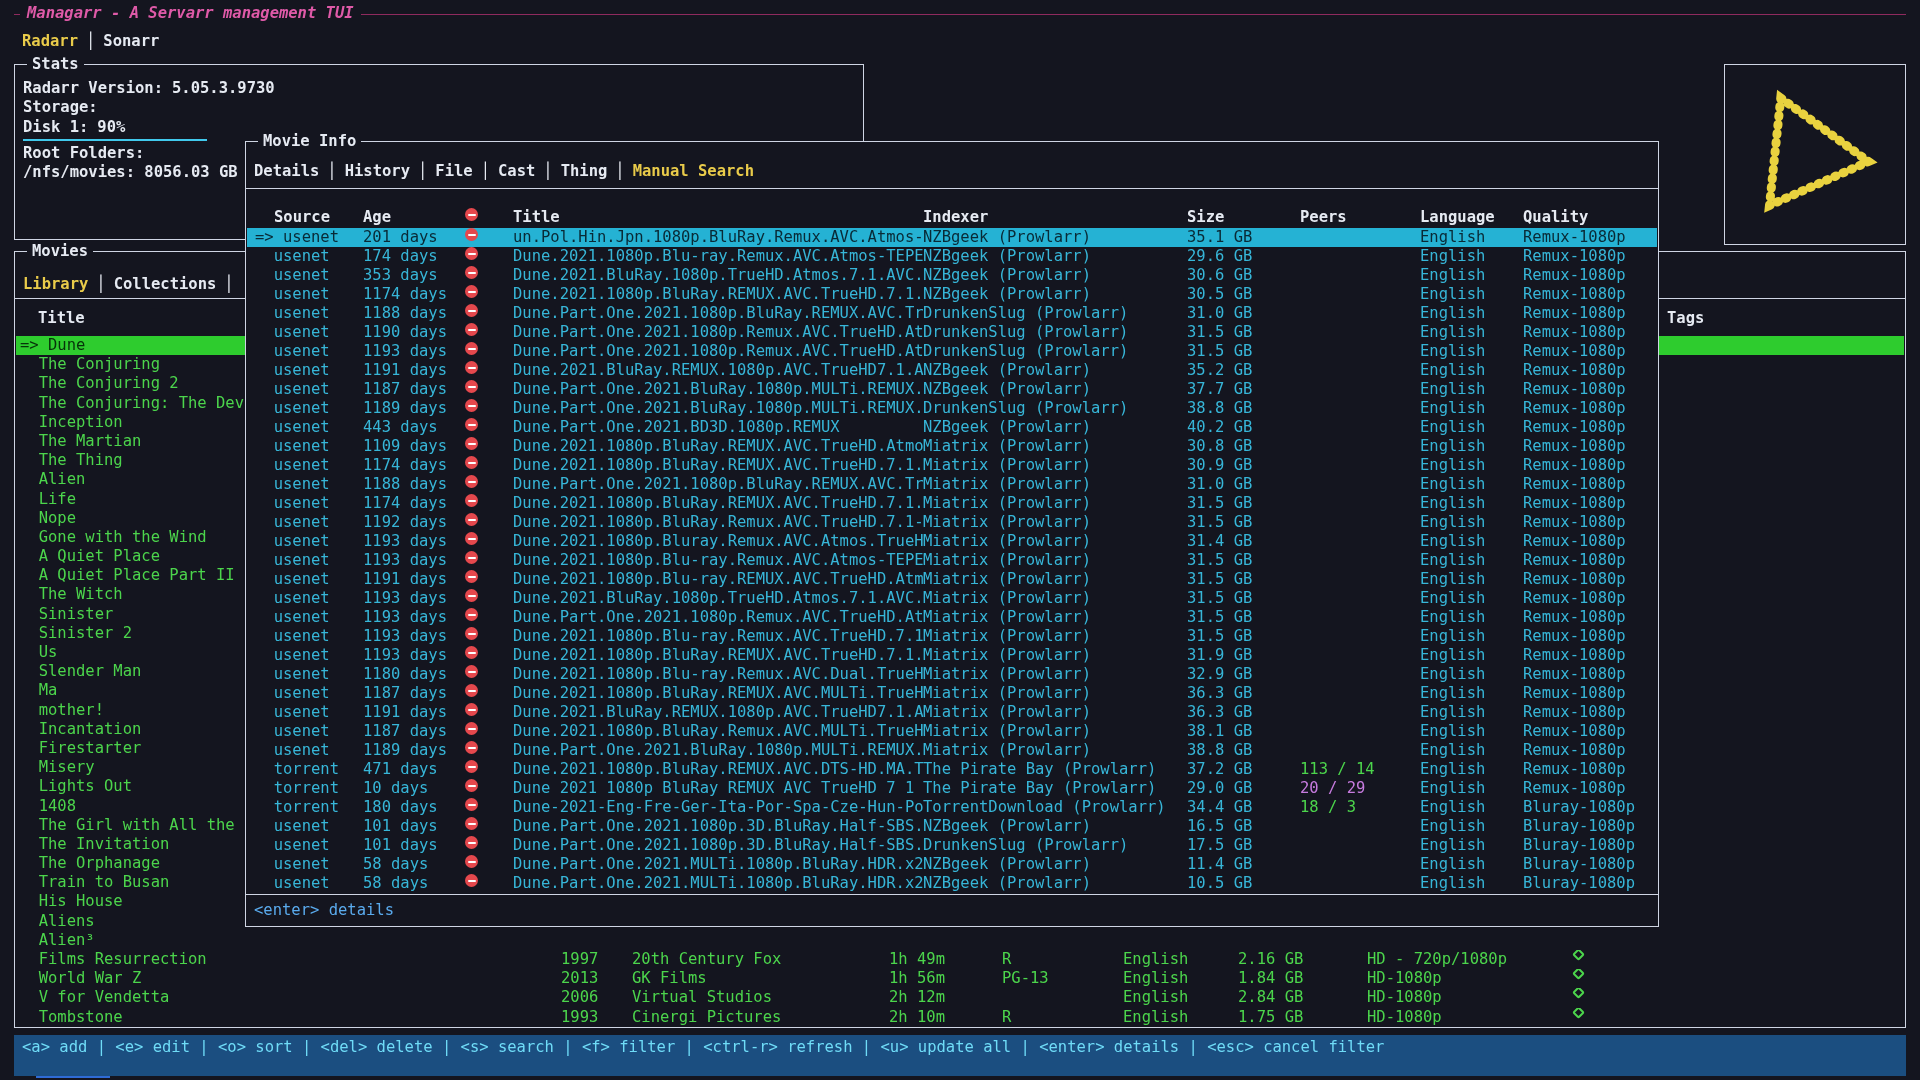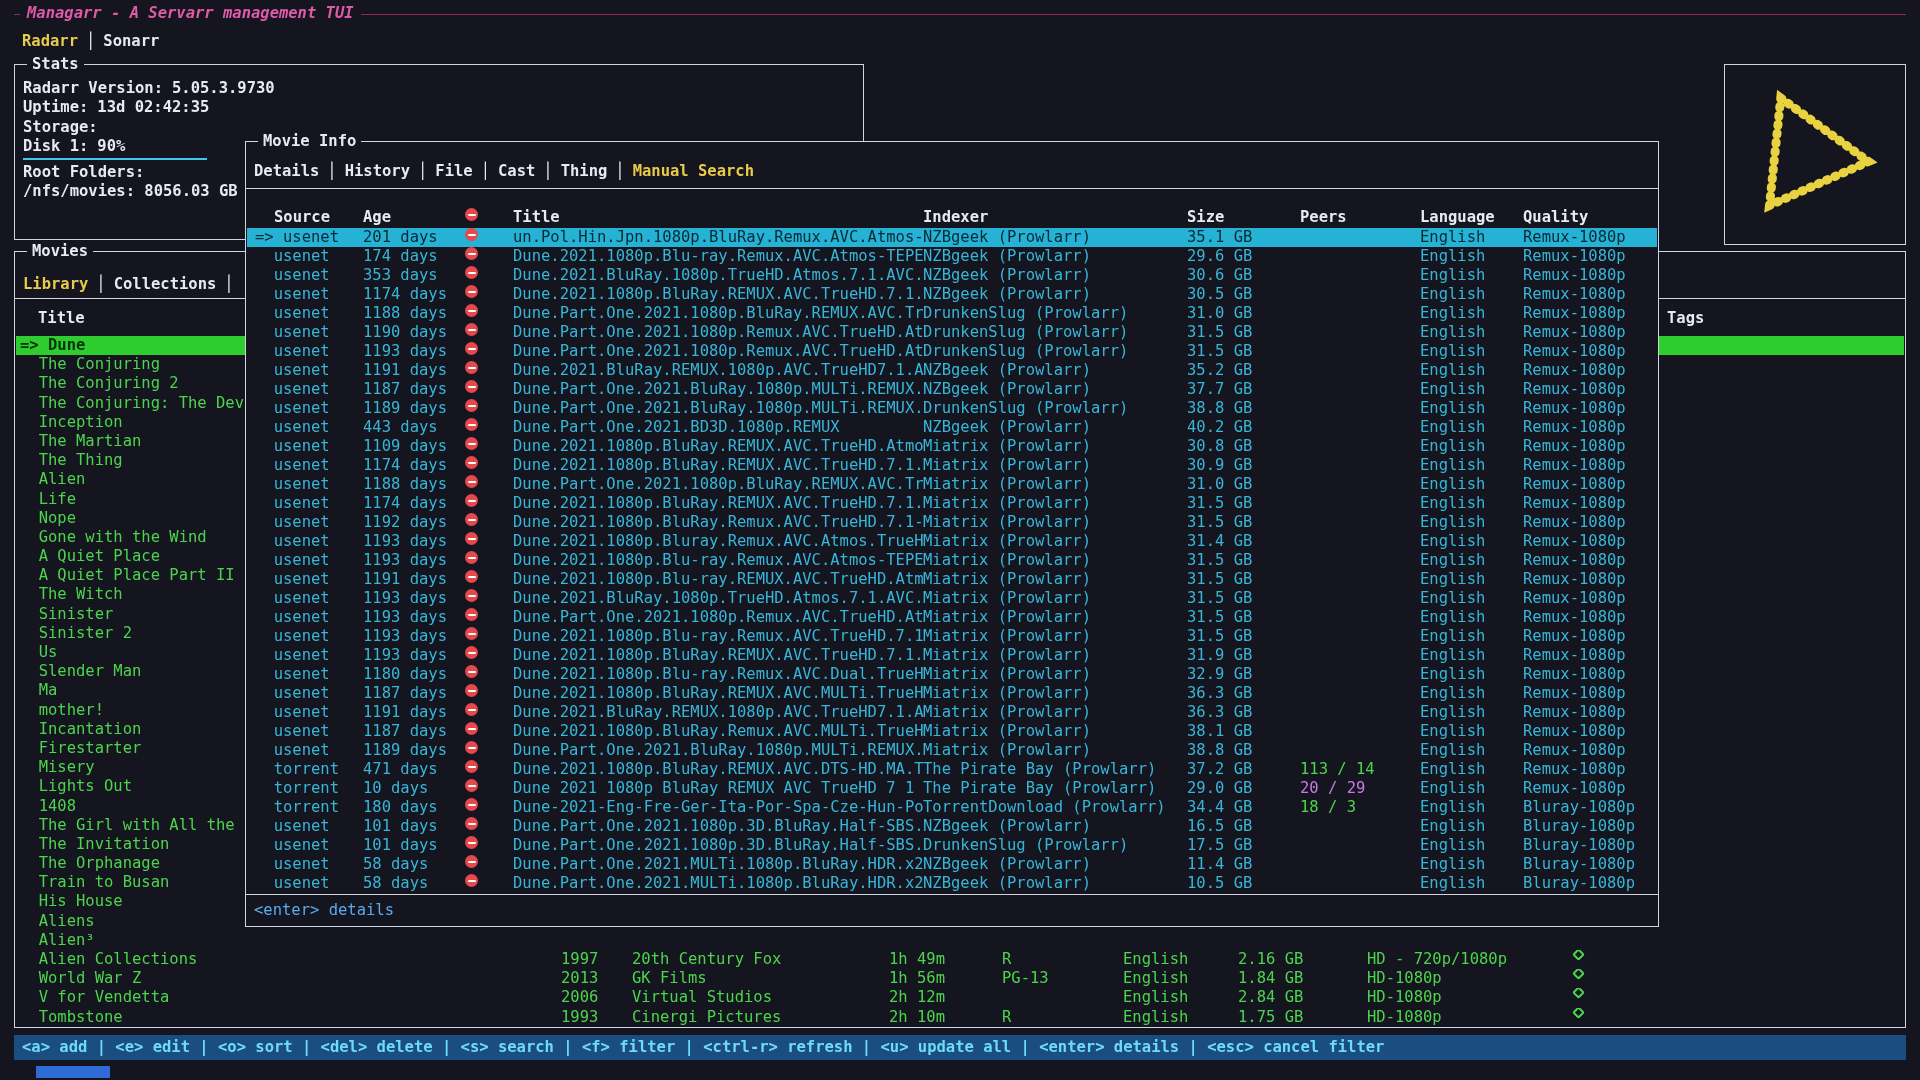--- a/index.html
+++ b/index.html
@@ -52,21 +52,21 @@
   #movies-tabs{position:absolute;left:8px;top:22px;height:20px;line-height:20px}
   #movies .tabline,#modal .tabline{position:absolute;left:0;right:0;top:46px;border-top:1px solid var(--border)}
   #movies .mhead{position:absolute;left:1px;right:1px;top:57px;height:19px;line-height:19px}
   .mh-title{position:absolute;left:22px;font-weight:bold}
   .mh-tags{position:absolute;left:1651px;font-weight:bold}
   #movie-list{position:absolute;left:1px;right:1px;top:84px}
   .mrow{position:relative;height:19.2px;line-height:19.2px;overflow:hidden}
   .mrow span{position:absolute;top:0}
   .m-title{left:4px;color:var(--green);white-space:pre}
   .msel{background:var(--selgreen)}
-  .msel .m-title{color:var(--gtext);font-weight:bold}
+  .msel .m-title{color:var(--gtext);font-weight:normal}
   .m-year{left:545px}.m-studio{left:616px}.m-runtime{left:873px}.m-rating{left:986px}
   .m-lang{left:1107px}.m-size{left:1222px}.m-qual{left:1351px}
   .gr{color:var(--green)}
   .tagico{position:absolute;left:1558px;top:4px;width:9px;height:9px;border:2px solid var(--green);border-radius:2px;transform:rotate(45deg)}
 
   
   #modal{left:245px;top:141px;width:1414px;height:786px;z-index:10}
   #modal-tabs{position:absolute;left:8px;top:19px;height:20px;line-height:20px}
   #modal .keys{position:absolute;right:10px;top:19px;height:20px;line-height:20px}
   #results-head{position:absolute;left:1px;right:1px;top:66px;height:19px;line-height:19px}
@@ -80,38 +80,37 @@
   .c-peers{left:1053px}.c-lang{left:1173px}.c-qual{left:1276px}
   .noent{position:absolute;left:218px;top:3px;width:13px;height:13px;border-radius:50%;background:var(--red)}
   .noent::after{content:"";position:absolute;left:2.5px;top:5.5px;width:8px;height:2px;background:#fff;border-radius:1px}
   .tsel{background:var(--selcyan)}
   .tsel span{color:var(--seltext)}
   .pg{color:var(--green)}.pm{color:var(--magenta)}
   #modal .footerline{position:absolute;left:0;right:0;top:752px;border-top:1px solid var(--border)}
   #modal .footer{position:absolute;left:8px;top:753px;height:30px;line-height:30px}
 
   
-  #bottombar{position:absolute;left:14px;right:14px;top:1035px;height:25px;line-height:25px;background:var(--barbg);color:var(--bartext);padding-left:8px;white-space:pre;font-weight:bold;z-index:5}
+  #bottombar{position:absolute;left:14px;right:14px;top:1035px;height:41px;line-height:25px;background:var(--barbg);color:var(--bartext);padding-left:8px;white-space:pre;font-weight:normal;z-index:5}
   #chip{position:absolute;left:36px;top:1066px;width:74px;height:12px;background:#2f6bd6}
 </style>
 </head>
 <body>
 
 <div class="screen">
 
   <div id="titleline"></div>
   <div id="apptitle">Managarr - A Servarr management TUI</div>
 
   <div id="servarrtabs"><span class="tab active">Radarr</span><span class="tsep">│</span><span class="tab">Sonarr</span></div>
 
   <div id="stats" class="panel">
     <span class="ptitle">Stats</span>
     <div class="inner">
       <div class="sline"><span>Radarr Version:</span><span class="sv">5.05.3.9730</span></div>
-      <div class="sline"><span>Uptime:</span><span class="sv">13d 02:42:35</span></div>
       <div class="sline"><span>Storage:</span></div>
       <div class="sline"><span>Disk 1:</span><span class="sv">90%</span></div>
       <div id="diskgauge">
           <div class="bar"></div>
         </div>
       <div class="sline"><span>Root Folders:</span></div>
       <div class="sline"><span>/nfs/movies: 8056.03 GB f</span></div>
     </div>
   </div>
 
@@ -221,21 +220,21 @@
         <div class="mrow">
           <span class="m-title">  His House</span>
         </div>
         <div class="mrow">
           <span class="m-title">  Aliens</span>
         </div>
         <div class="mrow">
           <span class="m-title">  Alien³</span>
         </div>
         <div class="mrow">
-          <span class="m-title">  Alien Collections</span>
+          <span class="m-title">  Films Resurrection</span>
           <span class="m-year gr">1997</span>
           <span class="m-studio gr">20th Century Fox</span>
           <span class="m-runtime gr">1h 49m</span>
           <span class="m-rating gr">R</span>
           <span class="m-lang gr">English</span>
           <span class="m-size gr">2.16 GB</span>
           <span class="m-qual gr">HD - 720p/1080p</span>
           <span class="tagico"></span>
         </div>
         <div class="mrow">

